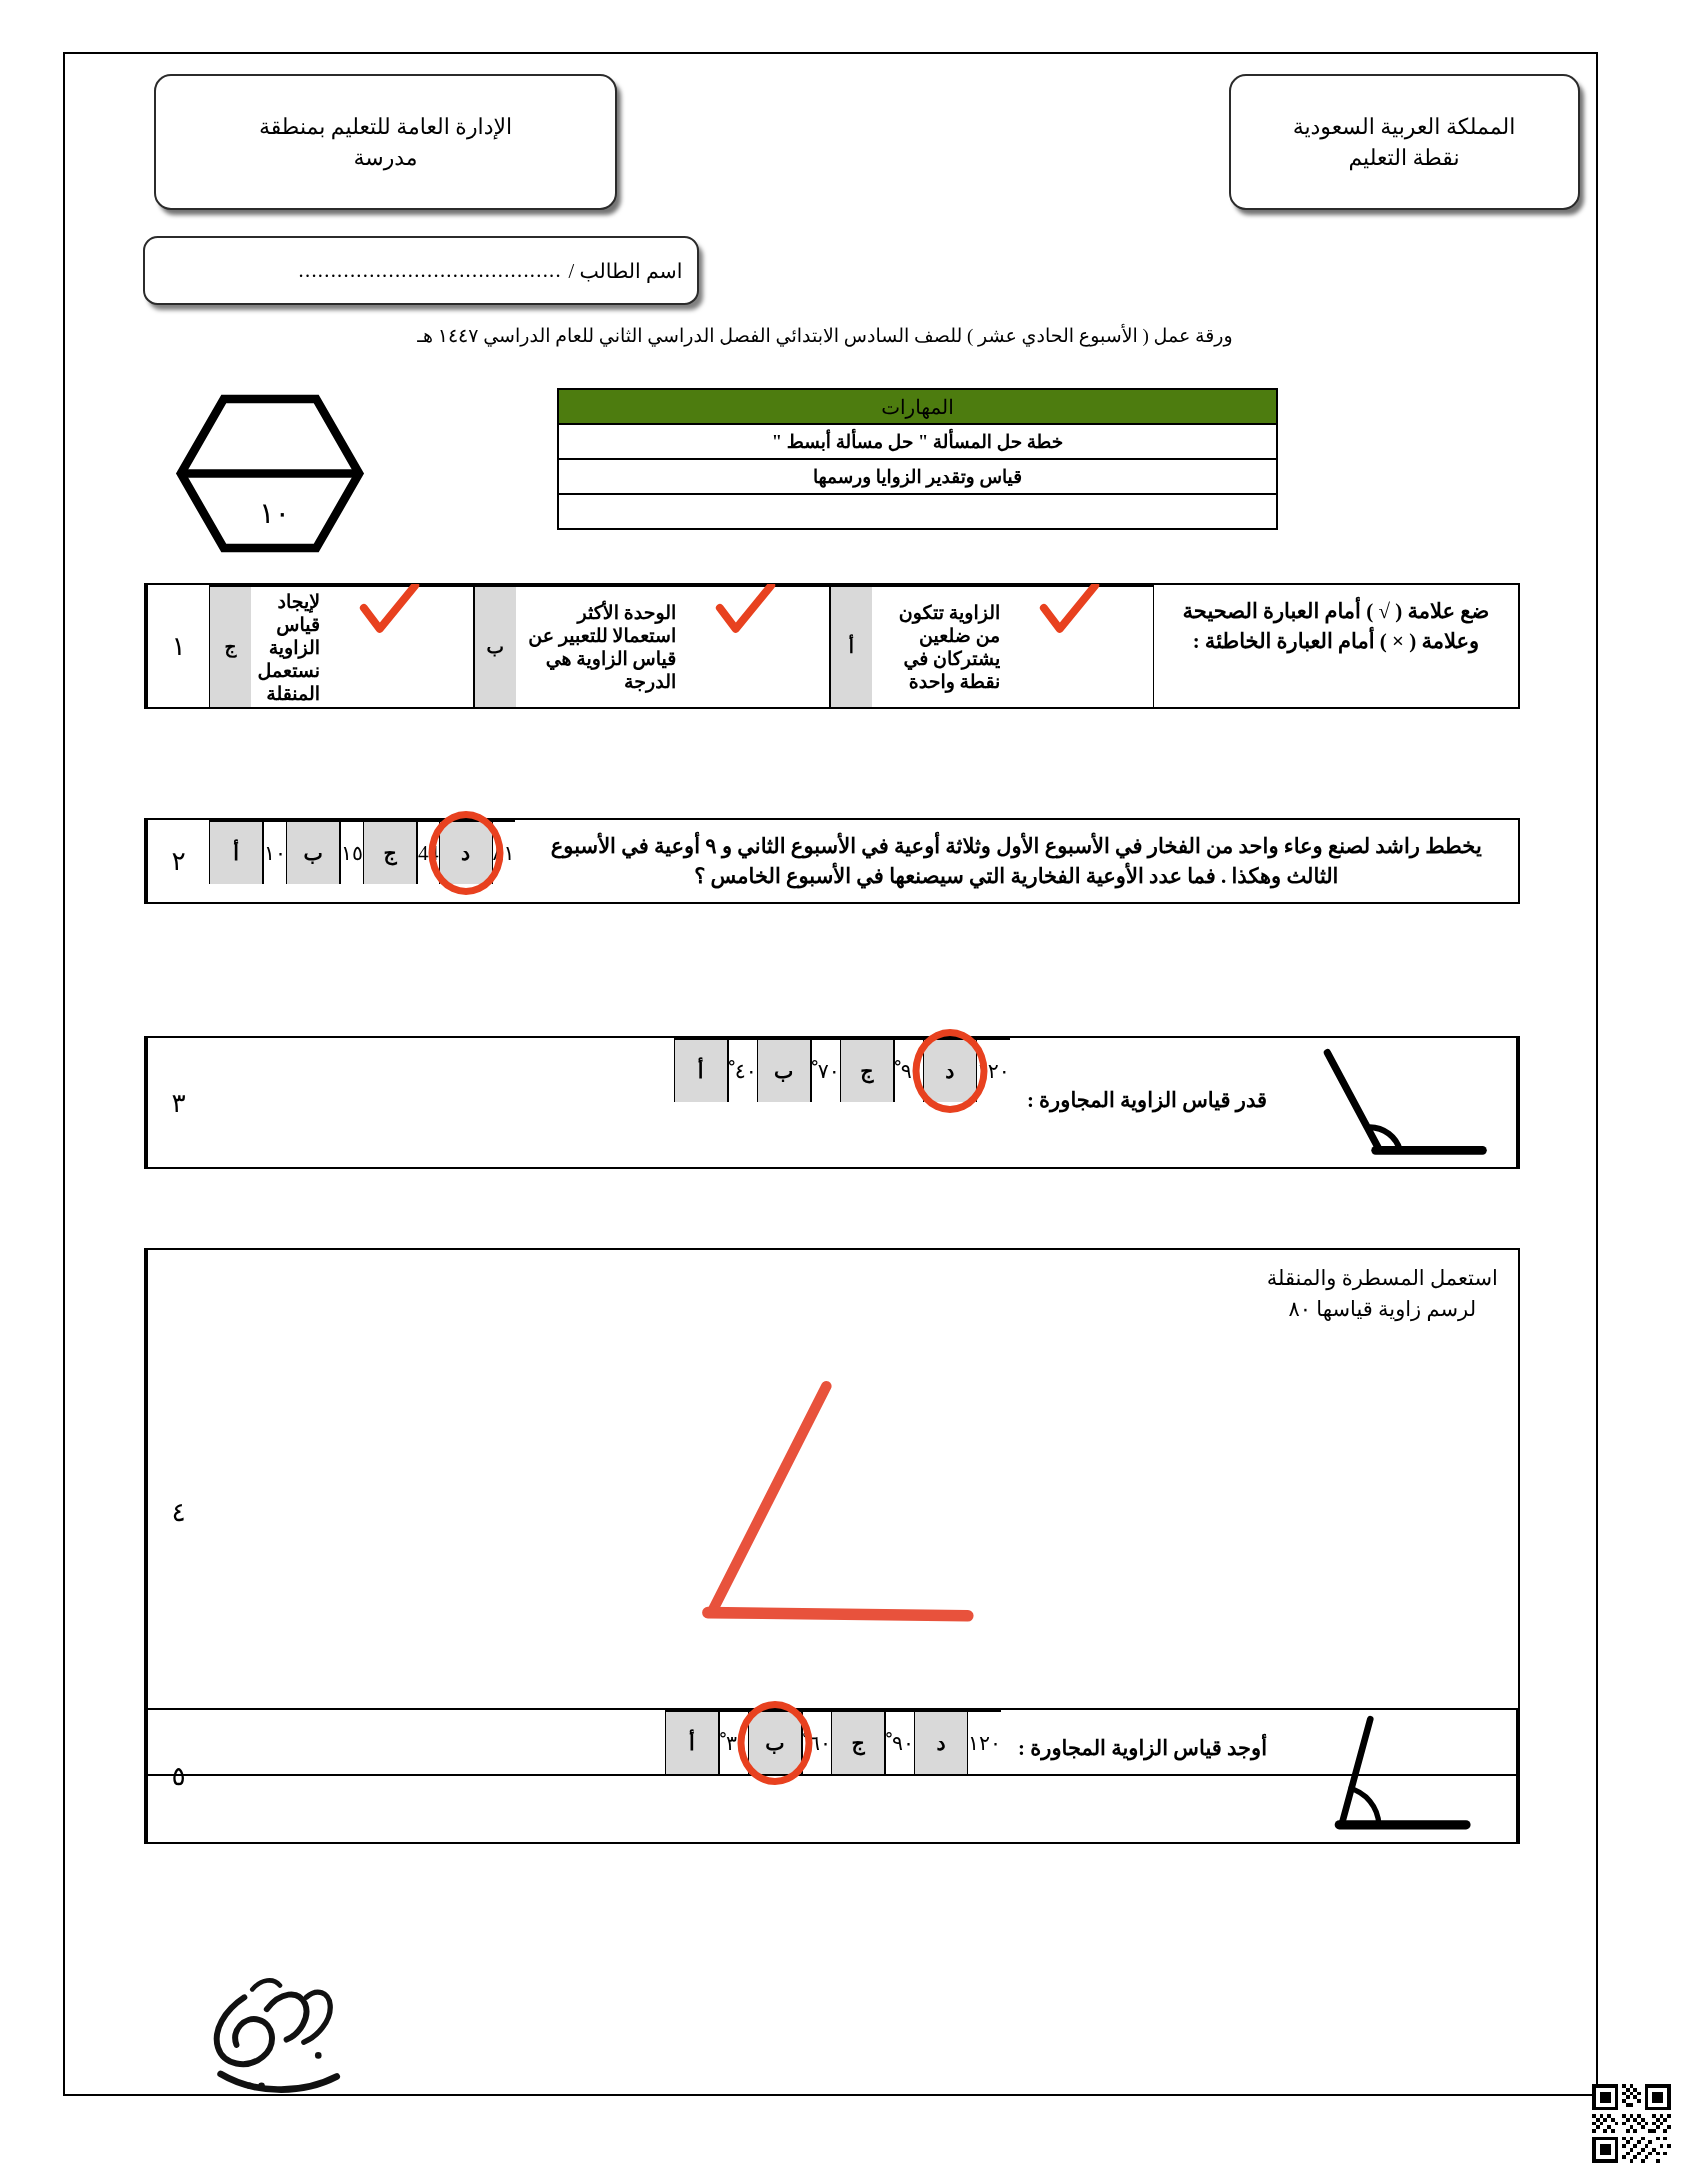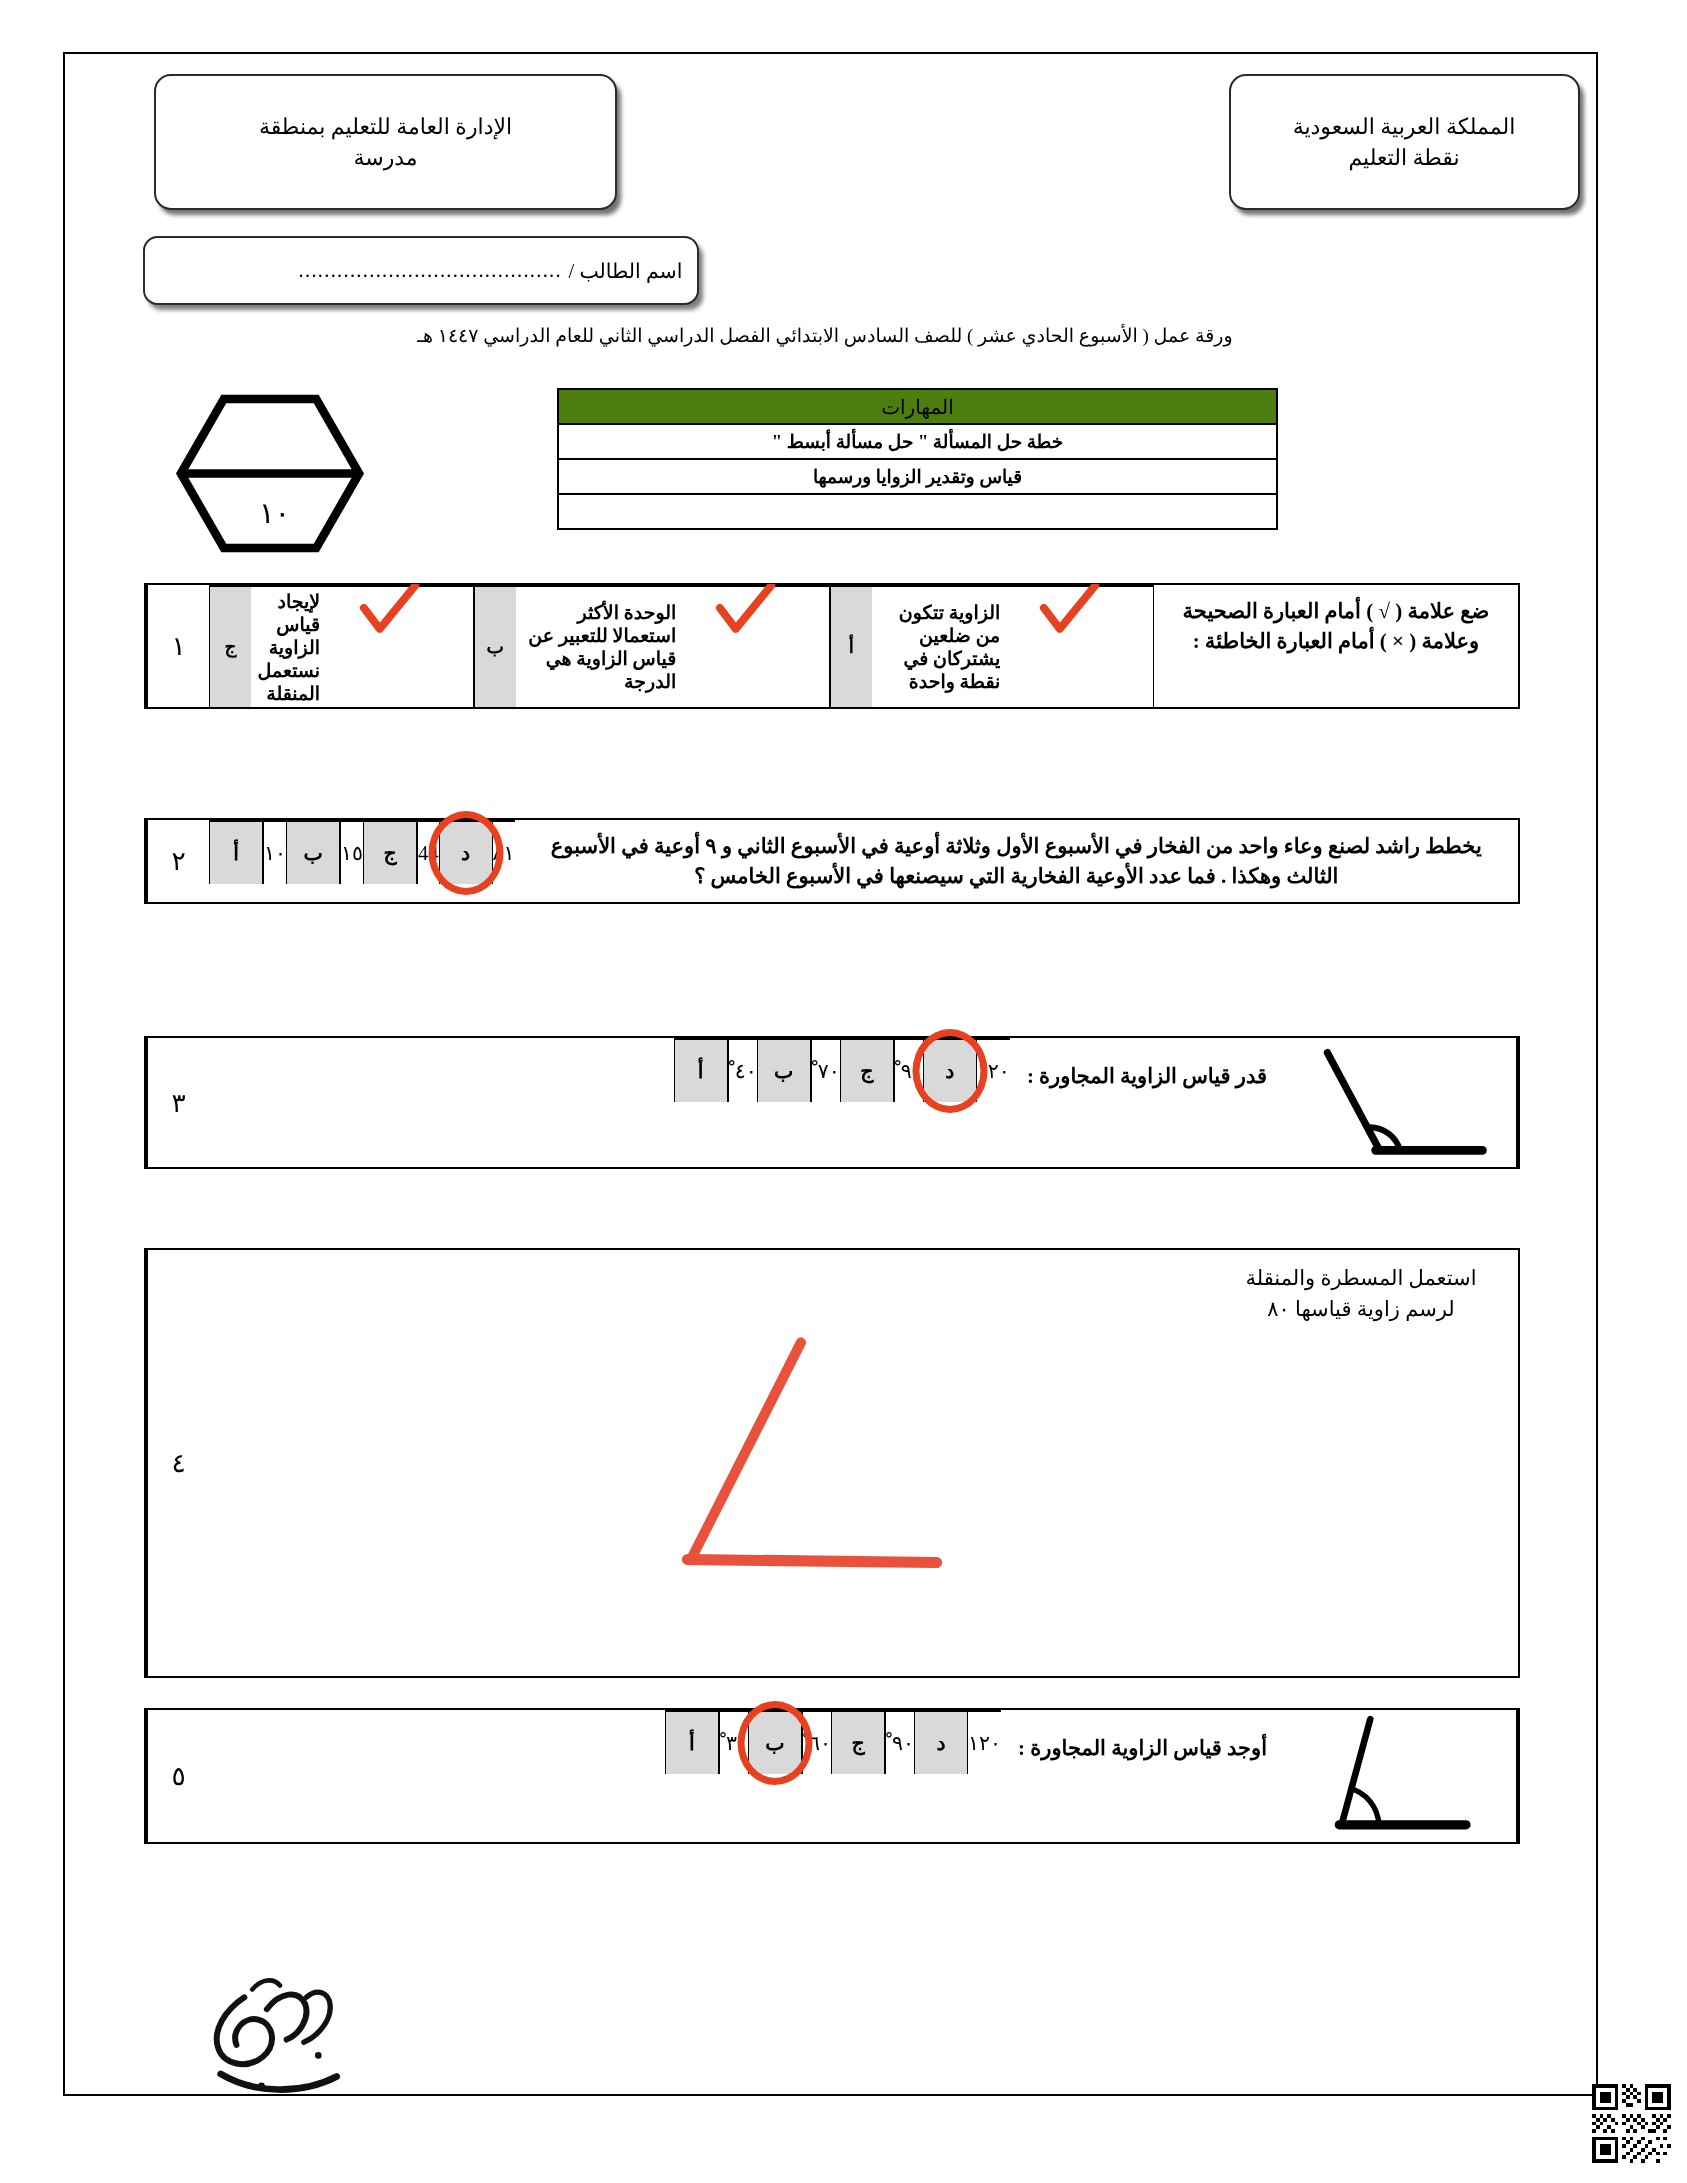--- a/index.html
+++ b/index.html
@@ -179,21 +179,21 @@
   
   .qdiagram{
     width:232px;flex:0 0 232px;
     border-right:2.6px solid #000;
     display:flex;align-items:center;justify-content:center;
   }
 
   #q1{top:529px;}
   #q2{top:764px;}
   #q3{top:982px;}
-  #q4{top:1194px;height:430px;}
+  #q4{top:1194px;height:528px;}
   #q5{top:1654px;}
 
   #q4 .qbody{justify-content:flex-start;}
   #q4-canvas{flex:1 1 auto;position:relative;}
 
   
   #signature{
     position:absolute;
     left:116px;top:1909px;
     width:198px;height:165px;
@@ -318,21 +318,21 @@
 
     <div class="qbox" id="q3">
       <div class="qdiagram">
         <svg width="198" height="129" viewBox="0 0 300 195">
           <line x1="40" y1="22" x2="118" y2="168" stroke="#000" stroke-width="11" stroke-linecap="round"></line>
           <line x1="113" y1="170" x2="275" y2="170" stroke="#000" stroke-width="13" stroke-linecap="round"></line>
           <path d="M104 135 A 48 48 0 0 1 150 170" fill="none" stroke="#000" stroke-width="9"></path>
         </svg>
       </div>
       <div class="qbody">
-        <div class="qstem" style="padding:22.5px 17px 26.5px;">قدر قياس الزاوية المجاورة :</div>
+        <div class="qstem" style="padding:22.5px 17px 26.5px;margin-top:24px;">قدر قياس الزاوية المجاورة :</div>
         <div class="optrow">
           <div class="opt-val last">١٢٠</div>
           <div class="opt-lab">
             <span>د</span>
             <span class="circ"></span>
           </div>
           <div class="opt-val">٩٠ ْ</div>
           <div class="opt-lab">
             <span>ج</span>
           </div>

